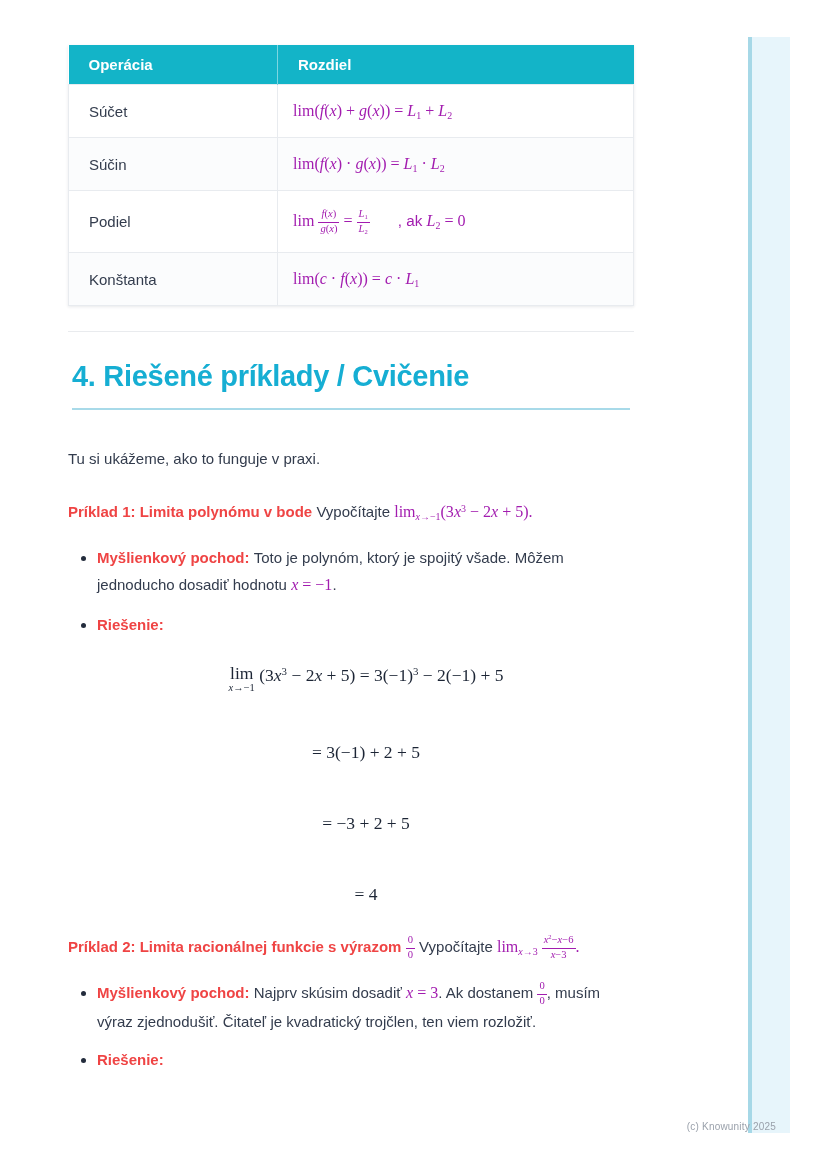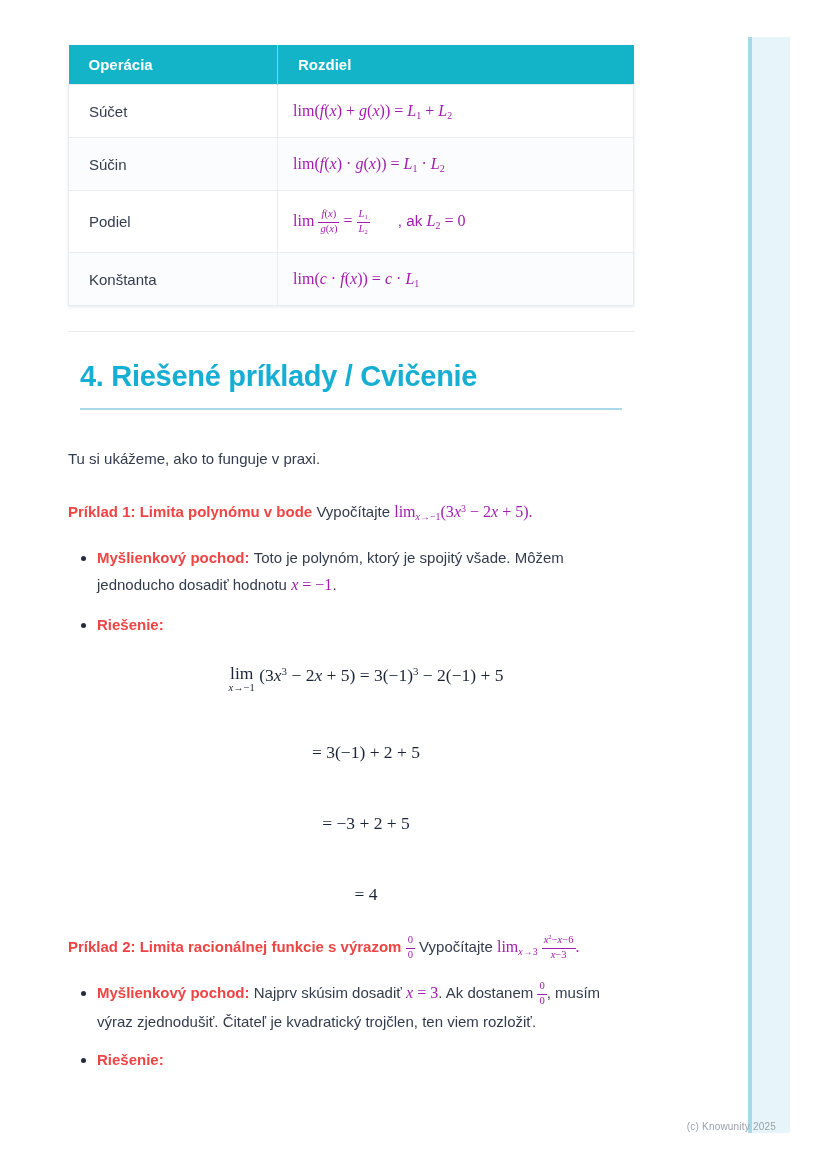--- a/index.html
+++ b/index.html
@@ -27,21 +27,21 @@
     border: 1px solid #e8ebef; font-size: 15px;
     padding: 17px 14px 17px 20px; vertical-align: middle;
     background: #ffffff;
   }
   tbody tr:nth-child(even) td { background: #fbfcfd; }
   tbody td.rule { padding-left: 15px; }
 
   hr { border: 0; border-top: 1px solid #e9ebee; margin: 25px 0 0; }
 
   h2 {
-    margin: 27px 12px 0; font-size: 29px; line-height: 1.2; font-weight: 800;
+    margin: 27px 4px 0; font-size: 29px; line-height: 1.2; font-weight: 800;
     color: #16aed3; letter-spacing: -0.3px;
     padding-bottom: 14px; border-bottom: 2px solid #a8dae9;
   }
 
   .intro { margin: 37px 0 0; font-size: 15px; line-height: 1.6; }
   .ex-title { margin: 27px 0 0; font-size: 15px; line-height: 1.8; }
   .justify { text-align: justify; }
   strong { color: #ef4444; }
 
   .bullets { margin: 17px 0 0; padding-left: 29px; list-style: disc; }

